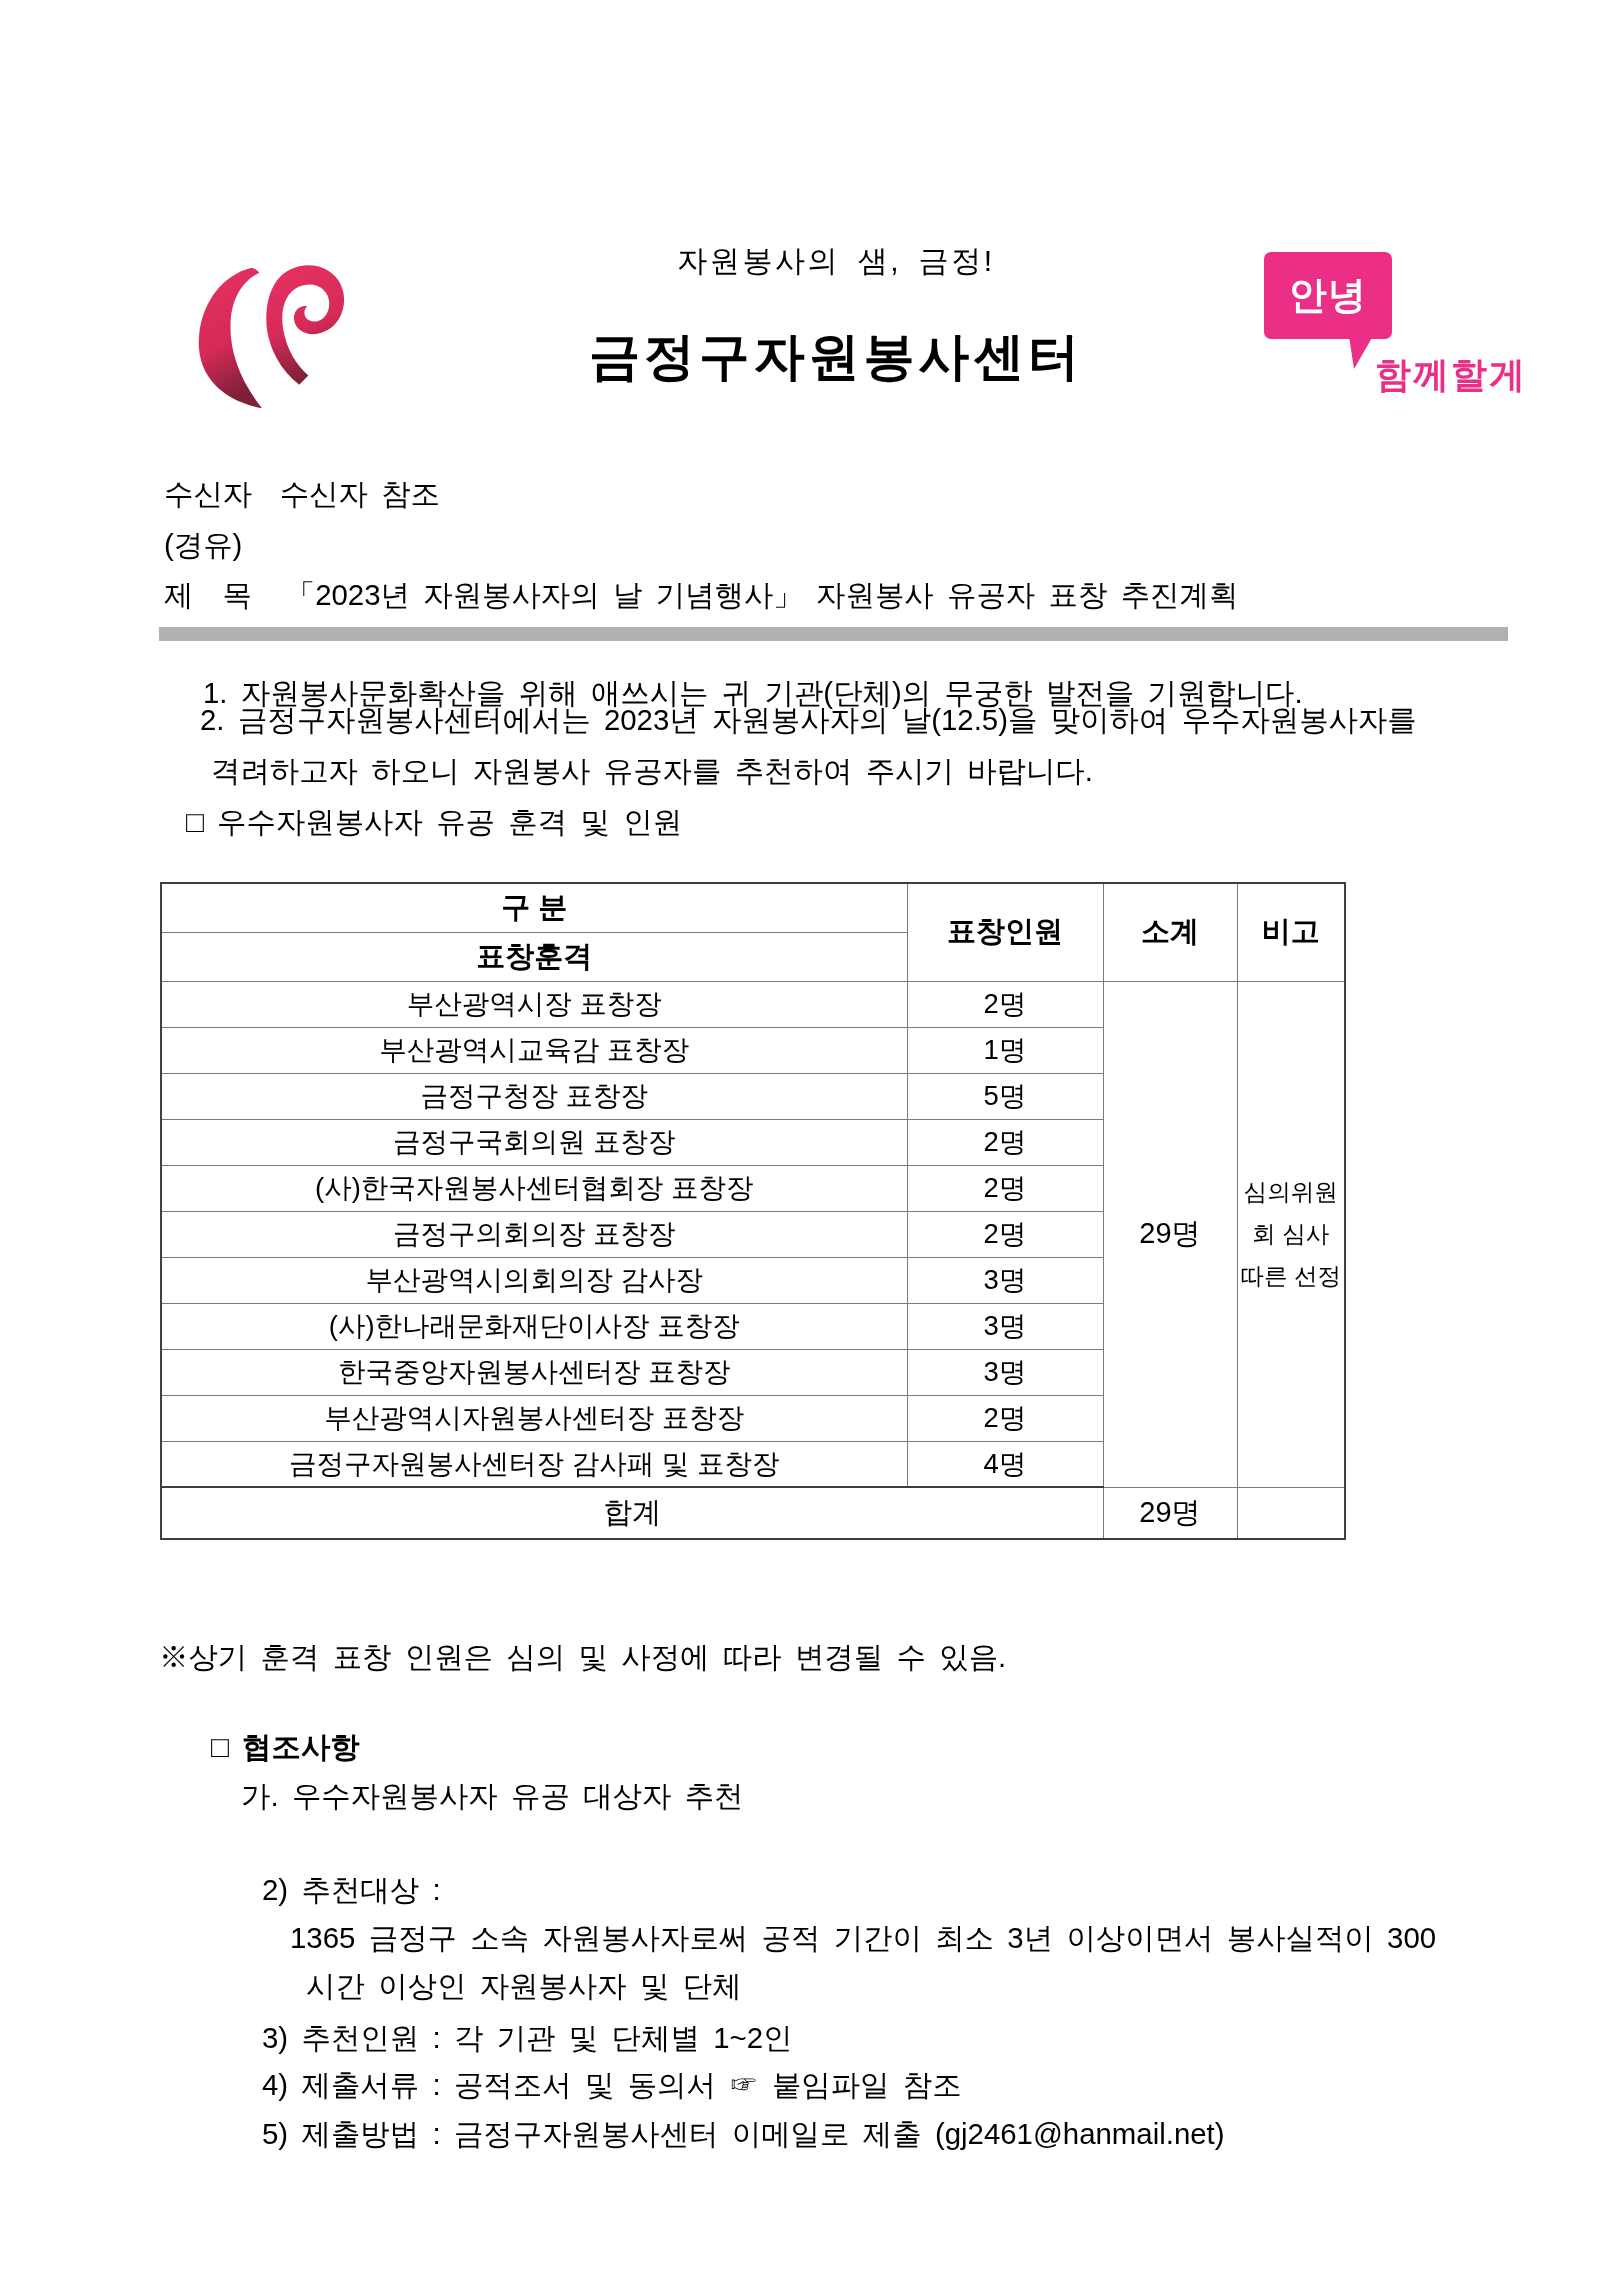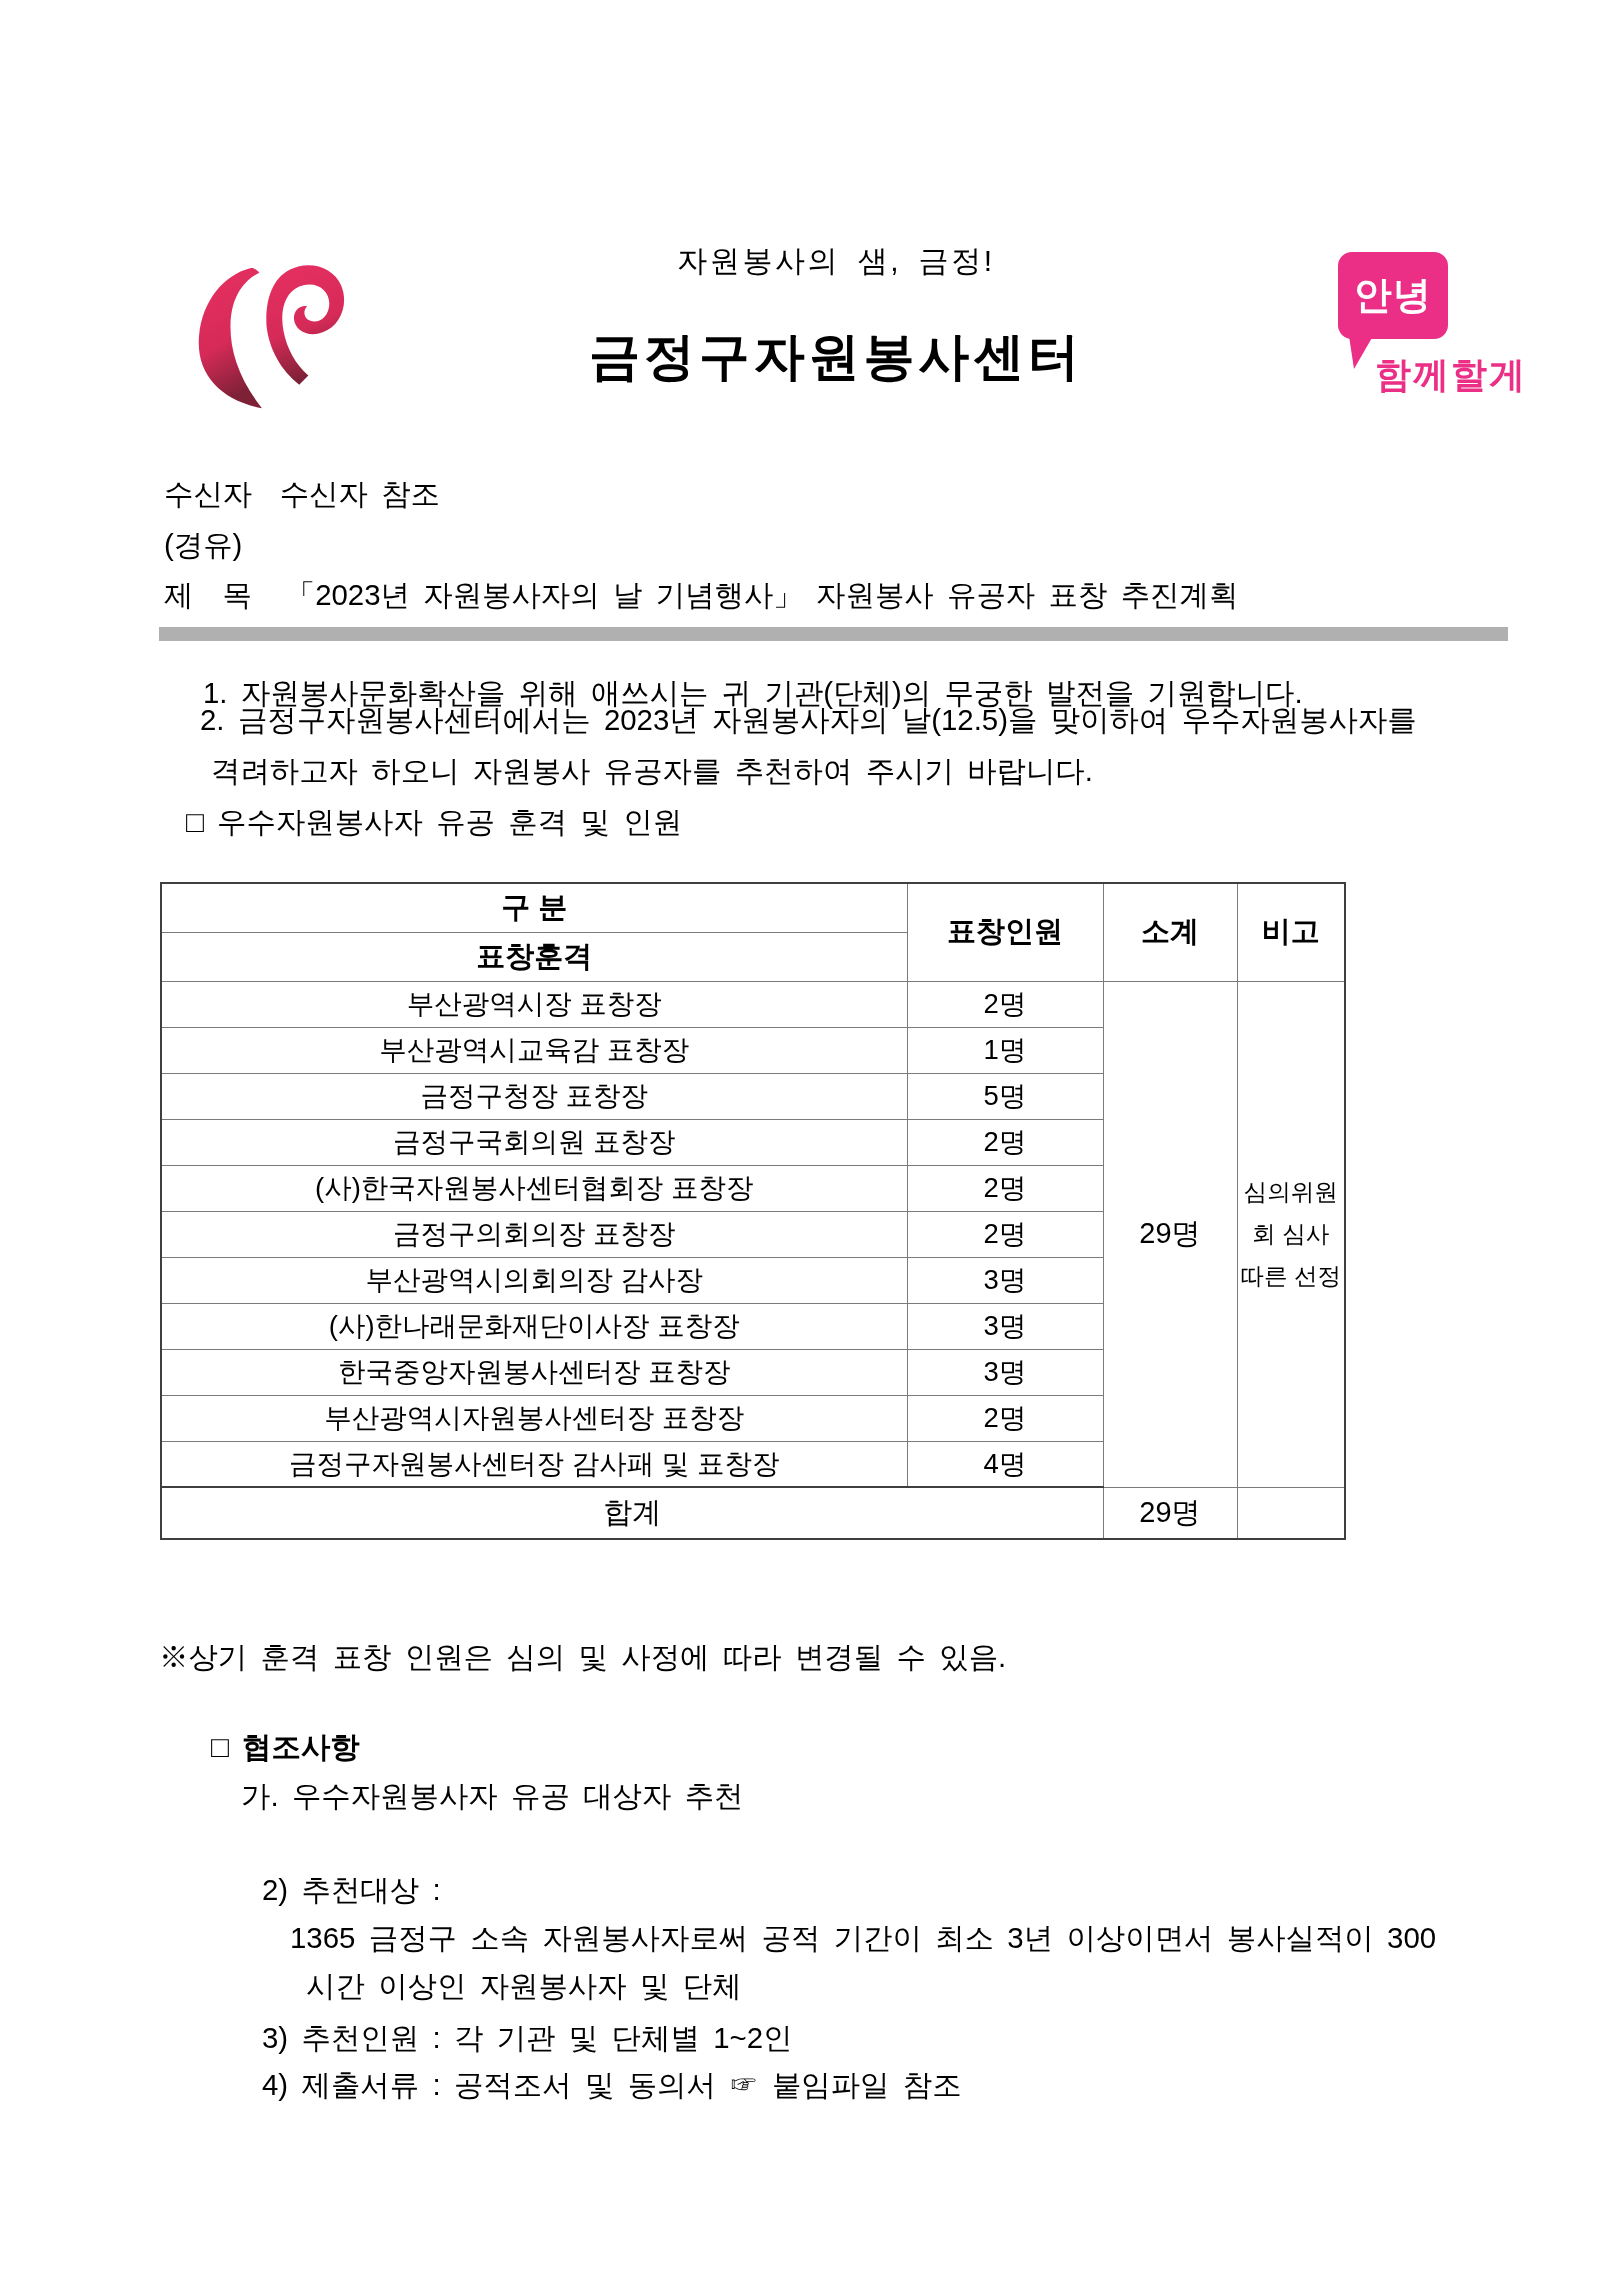--- a/index.html
+++ b/index.html
@@ -11,22 +11,22 @@
     color:#000;
     overflow:hidden;
   }
   .abs{position:absolute;white-space:nowrap;}
   
   .logo-heart{left:188px;top:257px;width:157px;height:152px;}
   .masthead{left:561px;top:241px;width:550px;text-align:center;}
   .slogan{font-size:30px;letter-spacing:2.6px;word-spacing:6.5px;}
   .org-name{margin-top:41px;font-size:51px;font-weight:bold;letter-spacing:3.9px;}
   .bubble{
-    left:1338px;top:252px;width:110px;height:87px;
-    background:#EB2F87;border-radius:14px;
+    left:1264px;top:252px;width:128px;height:87px;
+    background:#EB2F87;border-radius:7px;
     display:flex;align-items:center;justify-content:center;
   }
   .bubble-text{color:#fff;font-size:38px;font-weight:bold;letter-spacing:1.3px;}
   .bubble-tail{
     left:1349px;top:336px;width:0;height:0;
     border-top:33px solid #EB2F87;
     border-left:5.2px solid transparent;
     border-right:19.6px solid transparent;
   }
   .badge-caption{left:1375px;top:351px;font-size:36px;font-weight:bold;color:#EB2F87;letter-spacing:2px;}
@@ -196,15 +196,16 @@
   <div class="abs line coop-title">□ 협조사항</div>
   <div class="abs line coop-ga">가. 우수자원봉사자 유공 대상자 추천</div>
 
   <div class="abs line it2">2) 추천대상 :</div>
   <div class="abs line it2a">1365 금정구 소속 자원봉사자로써 공적 기간이 최소 3년 이상이면서 봉사실적이 300</div>
   <div class="abs line it2b">시간 이상인 자원봉사자 및 단체</div>
   <div class="abs line it3">3) 추천인원 : 각 기관 및 단체별 1~2인</div>
   <div class="abs line it4">
     <span>4) 제출서류 : 공적조서 및 동의서 </span><span>☞</span><span> 붙임파일 참조</span>
   </div>
+  <div class="abs line it5">5) 제출방법 : 금정구자원봉사센터 이메일로 제출 (gj2461@hanmail.net)</div>
 
 </div>
 
 
 </body></html>

